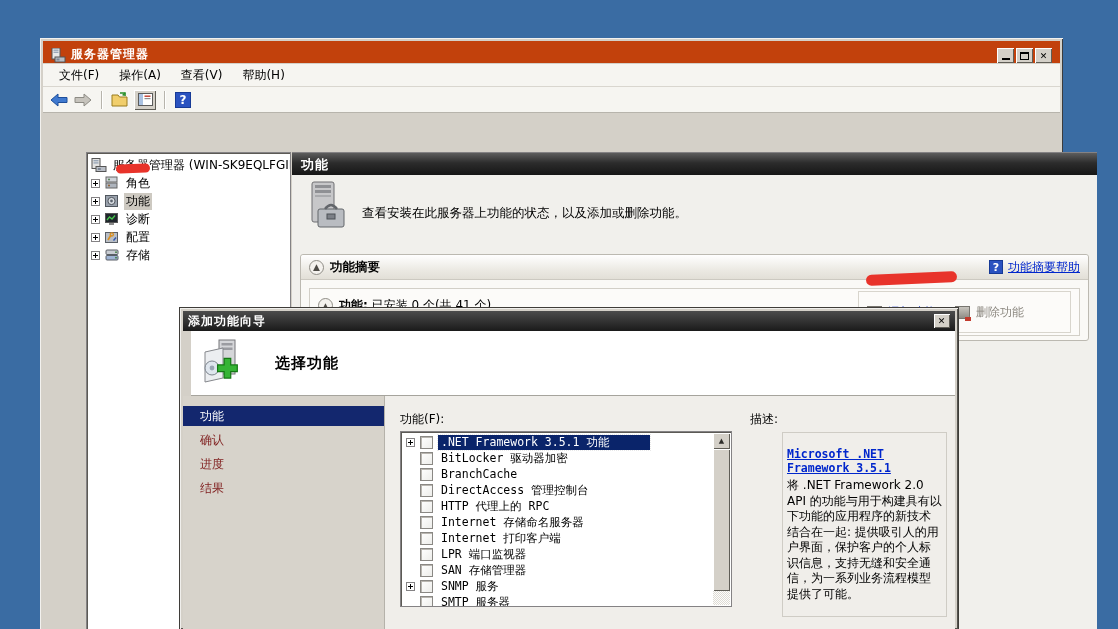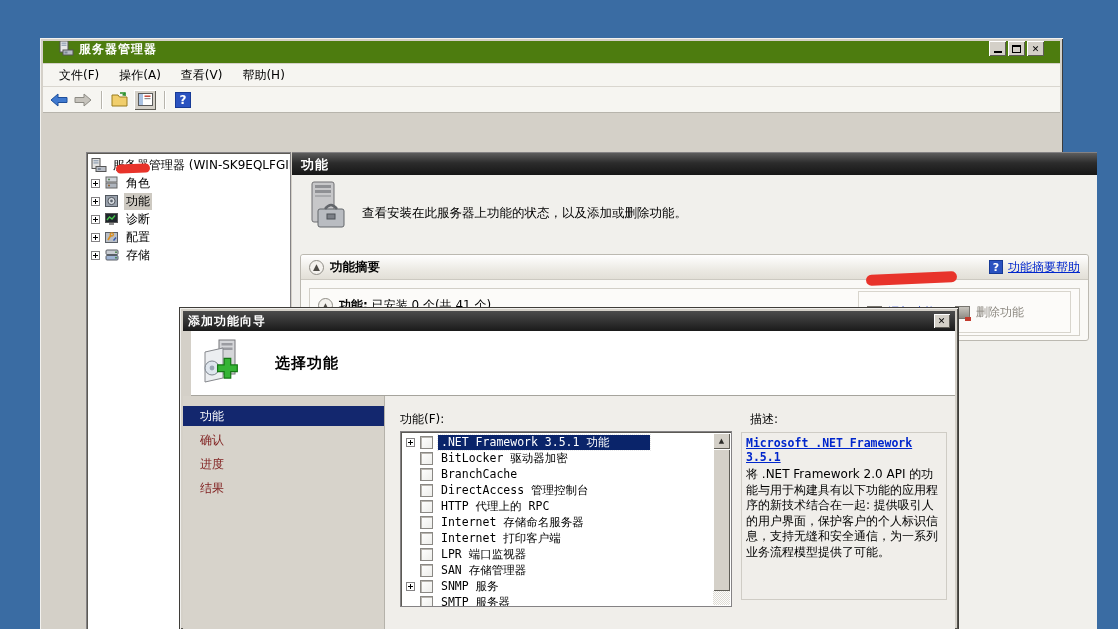--- a/index.html
+++ b/index.html
@@ -7,22 +7,22 @@
   body { font-family:"DejaVu Sans", sans-serif; font-size:12px; color:#000; }
 
   .stage { position:absolute; top:0; left:0; width:1118px; height:629px; background:#3a6ca3; overflow:hidden; }
 
   
   .raised { background:#d4d0c8; box-shadow: inset 1px 1px 0 #ffffff, inset -1px -1px 0 #5f5d56; }
 
   
   .window { position:absolute; left:40px; top:38px; width:1023px; height:591px;
             background:#d4d0c8; box-shadow: inset 1px 1px 0 #f2f1ee, inset -1px 0 0 #3c3c3c; }
-  .titlebar { position:absolute; left:3px; top:3px; right:3px; height:22px; background:#4d7c0f;
-              display:flex; align-items:flex-start; padding:0 16px; gap:4px; }
+  .titlebar { position:absolute; left:3px; top:3px; right:3px; height:22px; background:#c2410c;
+              display:flex; align-items:flex-end; padding:0 8px; gap:4px; }
   .titlebar .title { color:#fff; font-weight:bold; font-size:12px; letter-spacing:1px; }
   .winbtns { margin-left:auto; display:flex; gap:2px; }
   .winbtn { width:17px; height:15px; display:flex; align-items:center; justify-content:center;
             font-size:9px; font-weight:bold; color:#000; cursor:default; }
   .winbtn .minbar { width:8px; height:2px; background:#000; margin-top:7px; }
   .winbtn .maxbox { width:9px; height:8px; border:1px solid #000; border-top-width:2px; }
 
   .menubar { position:absolute; left:3px; top:26px; right:3px; height:23px; background:#f6f5f1;
              display:flex; align-items:center; padding:0 6px; border-bottom:1px solid #d9d6cf; }
   .menu-item { padding:3px 10px; }
@@ -119,21 +119,21 @@
   .vscroll { position:absolute; top:1px; right:1px; bottom:1px; width:17px;
              background-color:#dedbd4;
              background-image:linear-gradient(45deg,#fdfdfc 25%,transparent 25%,transparent 75%,#fdfdfc 75%),
                               linear-gradient(45deg,#fdfdfc 25%,transparent 25%,transparent 75%,#fdfdfc 75%);
              background-size:2px 2px; background-position:0 0,1px 1px; }
   .sb-btn { position:absolute; top:0; left:0; width:17px; height:16px; display:flex; align-items:center;
             justify-content:center; font-size:7px; color:#2e2d2a; }
   .sb-thumb { position:absolute; top:16px; left:0; width:17px; height:142px; }
 
   .descbox { width:206px; margin-left:9px; }
-  .desc-inner { border:1px solid #cfccc5; padding:3px 4px; margin-top:1px; min-height:168px; }
+  .desc-inner { border:1px solid #cfccc5; padding:14px 4px; margin-top:1px; min-height:168px;margin-left:41px; }
   .desc-link { font-family:"DejaVu Sans Mono", monospace; font-size:11.5px; font-weight:bold; display:block; }
   .desc-text { margin-top:3px; font-size:12px; line-height:15.5px; }
 
   svg { display:block; }
 </style>
 </head>
 <body>
 
 <div class="stage">
 

